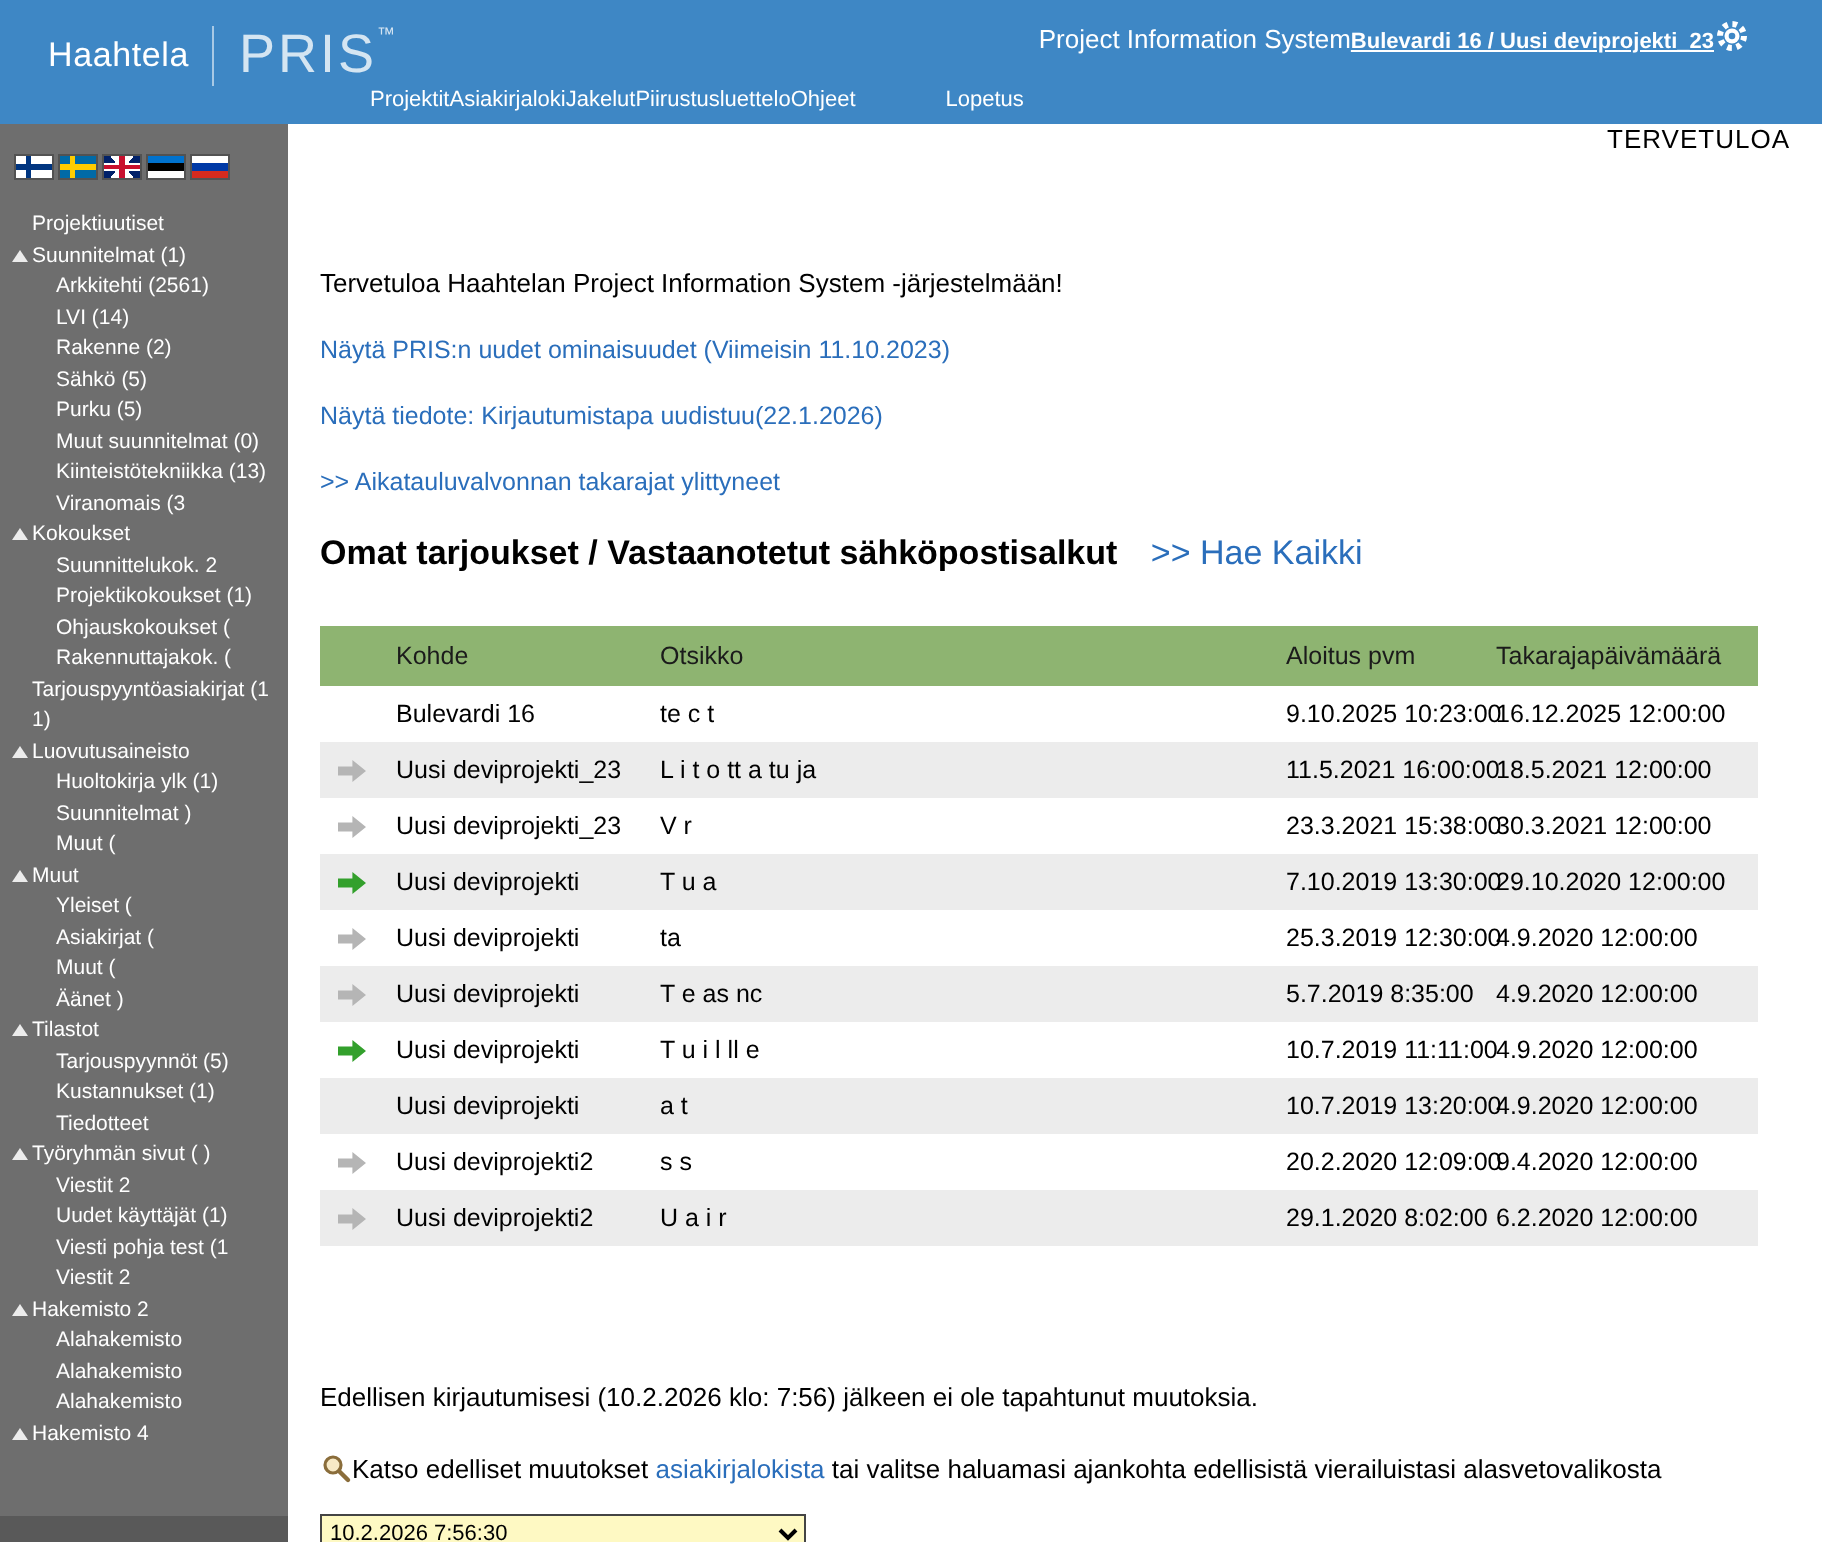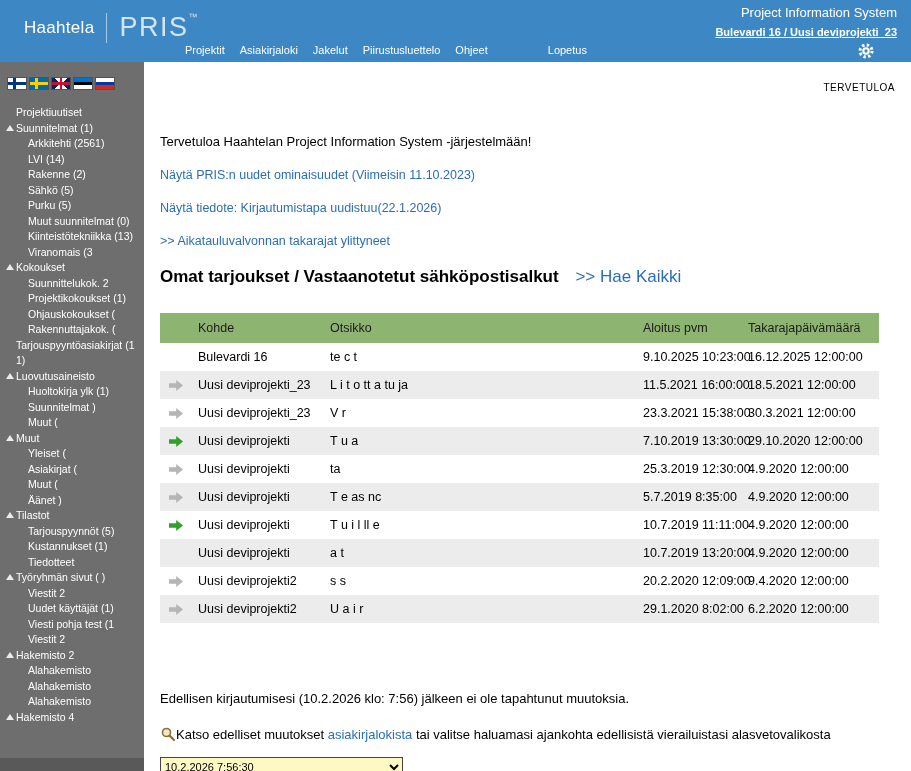--- a/index.html
+++ b/index.html
@@ -7,24 +7,24 @@
               font-family:"Liberation Sans", sans-serif; }
   .screen { width:911px; height:771px; position:relative; background:#fff; }
 
   
   .topbar { height:62px; background:#3e87c5; position:relative; color:#fff; }
   .brand { position:absolute; left:24px; top:12px; display:flex; align-items:center; }
   .brand-haahtela { font-size:17px; letter-spacing:.3px; color:#fff; }
   .brand-divider { width:1px; height:30px; background:rgba(255,255,255,.55); margin:0 12px; }
   .brand-pris { font-size:27px; color:rgba(255,255,255,.78); letter-spacing:1.5px; }
   .brand-tm { font-size:9px; vertical-align:top; color:rgba(255,255,255,.78); }
-  .topnav { position:absolute; left:185px; top:44px; display:flex; gap:15px; font-size:11px; }
+  .topnav { position:absolute; left:185px; top:44px; display:flex; font-size:11px; }
   .nav-link { color:#fff; text-decoration:none; cursor:pointer; white-space:nowrap; }
   .nav-gap { margin-left:45px; }
-  .topbar-right { position:absolute; right:14px; top:5px; display:flex; flex-direction:column; align-items:flex-end; }
+  .topbar-right { position:absolute; right:14px; top:5px; display:flex; flex-direction:row; align-items:flex-end; }
   .sys-title { font-size:13px; }
   .project-link { font-size:11px; font-weight:bold; text-decoration:underline; color:#fff; margin-top:6px; cursor:pointer; }
   .gear { margin-top:4px; margin-right:22px; cursor:pointer; line-height:0; }
 
   
   .main-wrap { display:flex; height:709px; }
 
   
   .sidebar { width:144px; flex-shrink:0; background:#6e6e6e; color:#fff; position:relative; overflow:hidden; }
   .flags { display:flex; gap:4px; padding:16px 0 10px 8px; }
@@ -47,21 +47,21 @@
   .tree { font-size:10.5px; line-height:15.5px; padding:6px 4px 0 6px; }
   .tree-item { position:relative; padding-left:10px; cursor:pointer; }
   .tree-item.lvl1 { padding-left:22px; }
   .tree-caret { position:absolute; left:0; top:4px; width:0; height:0;
                 border-left:4px solid transparent; border-right:4px solid transparent;
                 border-bottom:6px solid #ececec; }
   .sidebar-bottom { position:absolute; bottom:0; left:0; width:100%; height:13px; background:#595959; }
 
   
   .content { flex:1; position:relative; padding:0 16px; overflow:hidden; }
-  .welcome-label { position:absolute; top:20px; right:16px; font-size:10px; letter-spacing:.5px; color:#000; }
+  .welcome-label { position:absolute; top:0; right:16px; font-size:13px; letter-spacing:.5px; color:#000; }
   .welcome-text { margin-top:72px; font-size:13px; color:#000; }
   .content-link { display:block; margin-top:19px; font-size:12.5px; color:#2a6ebb; text-decoration:none; cursor:pointer; width:fit-content; }
   .offers-row { margin-top:19px; font-size:17px; }
   .offers-heading { font-weight:bold; color:#000; }
   .hae-link { color:#2a6ebb; margin-left:12px; text-decoration:none; cursor:pointer; }
 
   .data-table { margin-top:26px; border-collapse:collapse; width:719px; font-size:12.5px; table-layout:fixed; }
   .data-table thead th { background:#8eb471; font-weight:400; text-align:left; padding:8px 6px; color:#1b1b1b; white-space:nowrap; }
   .data-table tbody td { padding:7px 6px; color:#000; white-space:nowrap; }
   .data-table tbody tr:nth-child(even) { background:#ececec; }

